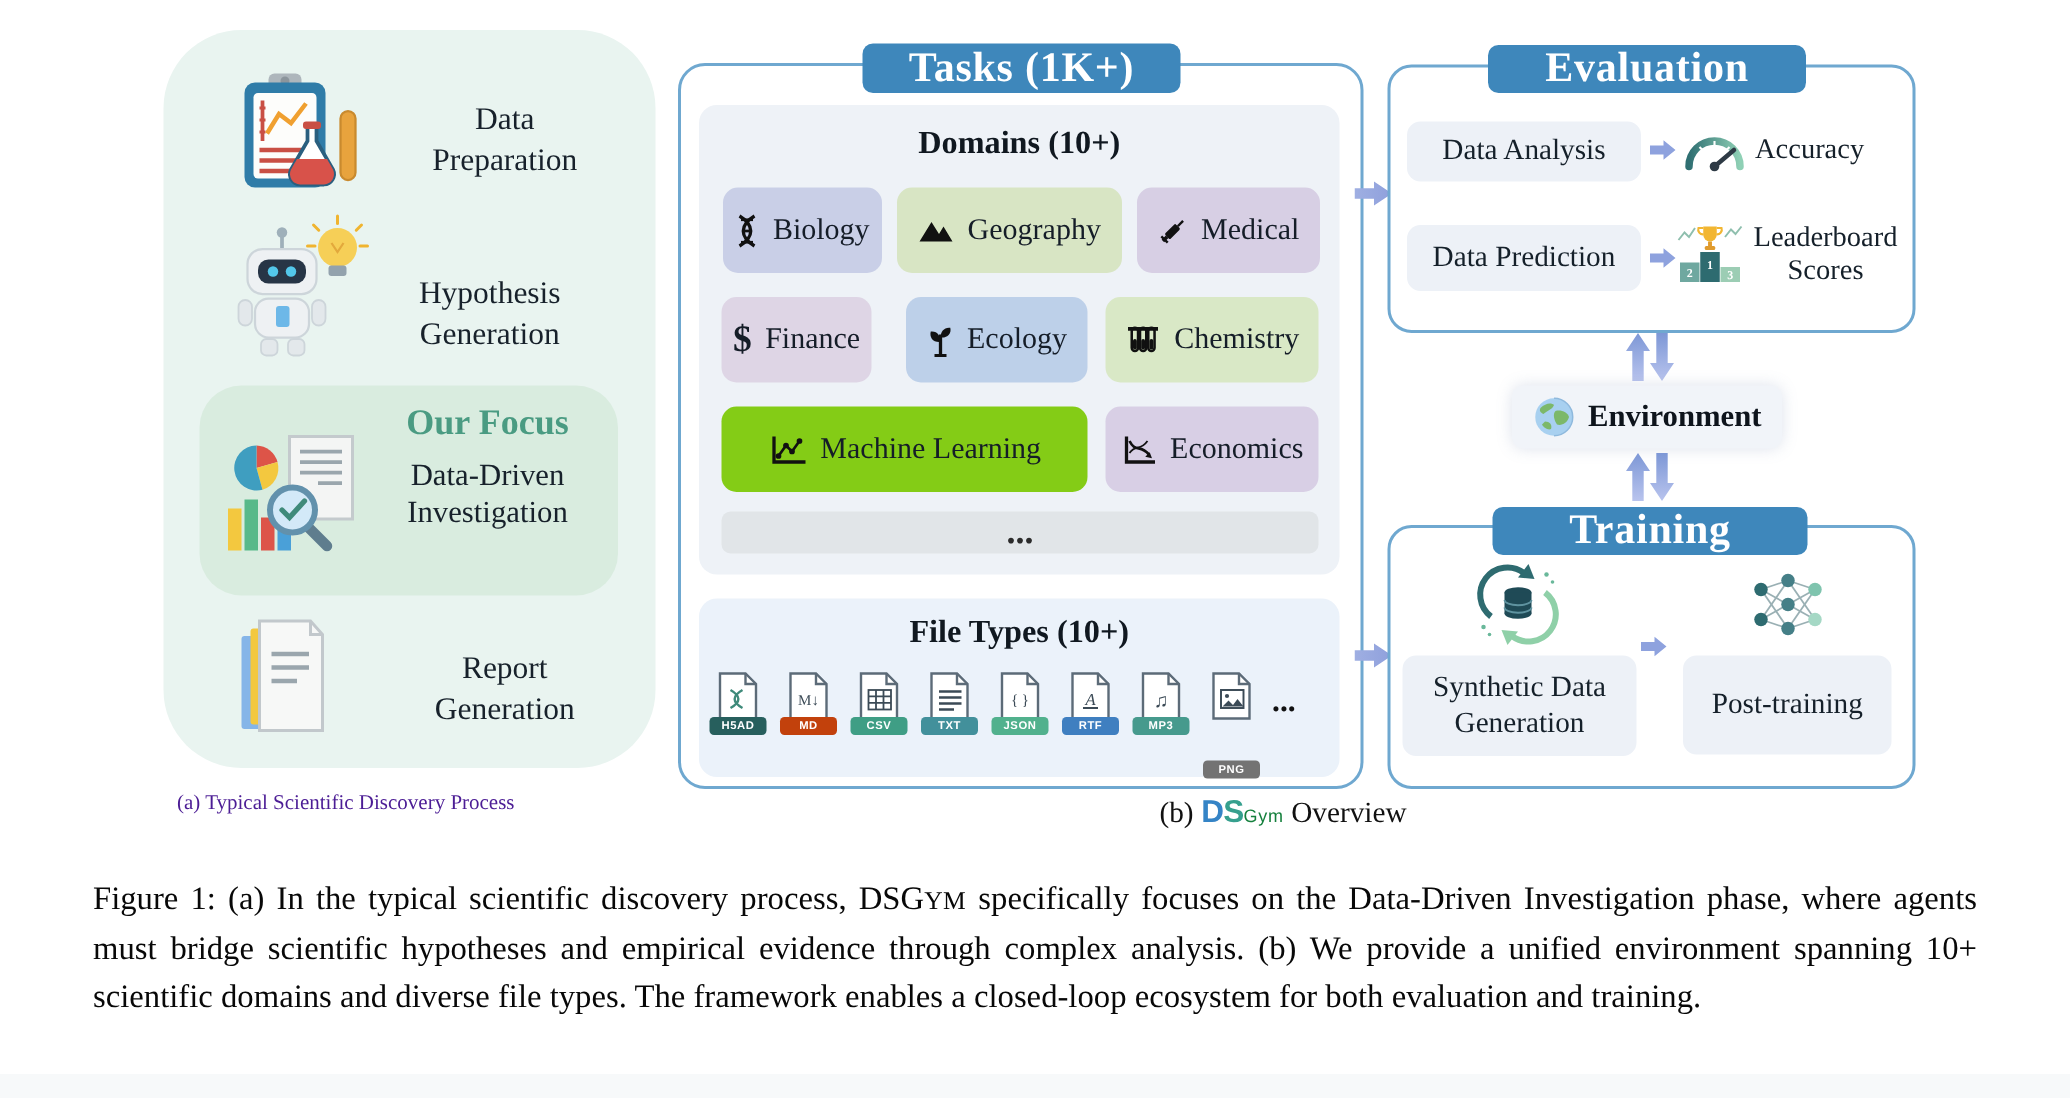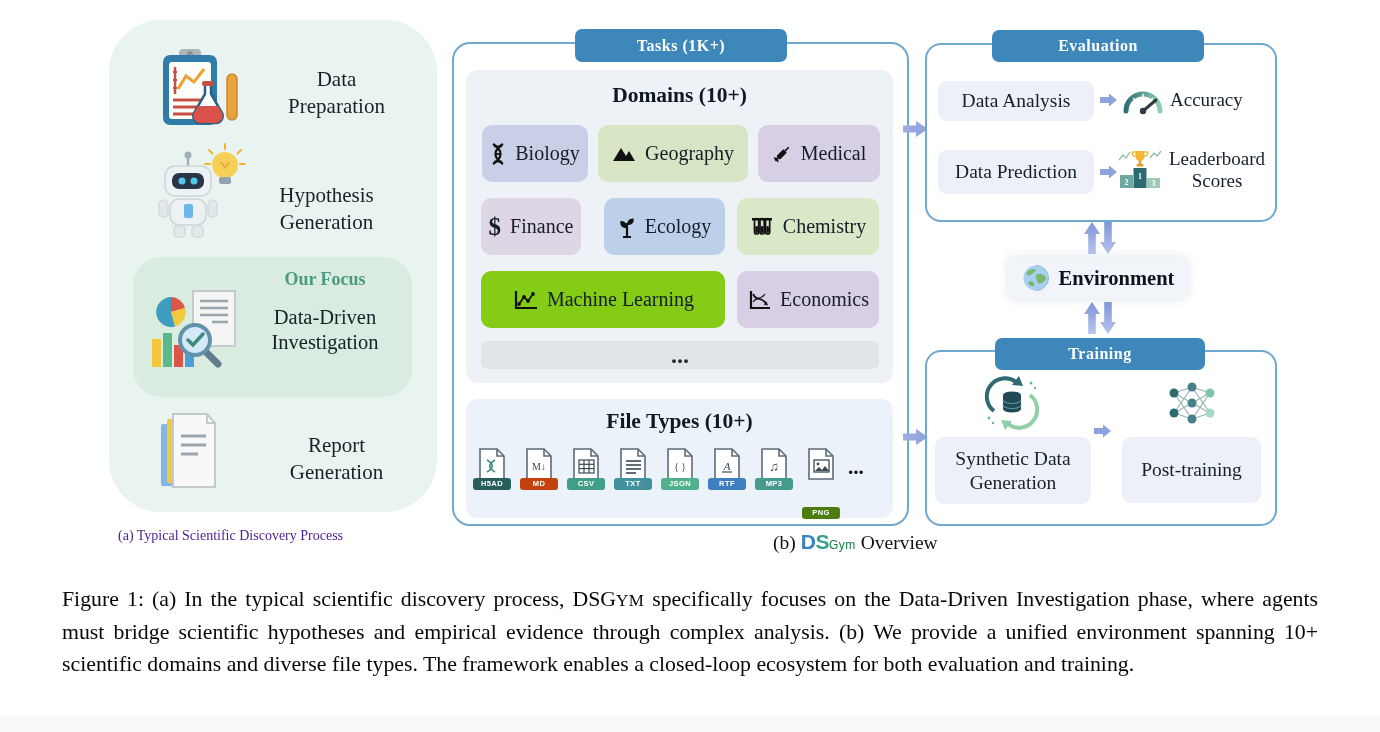--- a/index.html
+++ b/index.html
@@ -6,26 +6,26 @@
   #scene{position:relative;width:1380px;height:732px;background:#fff;overflow:hidden;
          font-family:"Liberation Serif","DejaVu Serif",serif;color:#111;}
   .abs{position:absolute;}
   .nowrap{white-space:nowrap;}
   .ctr{text-align:center;}
 
   
   .panel-a{left:109px;top:20px;width:328px;height:492px;border-radius:52px;}
   .pa-label{font-size:21px;line-height:27px;text-align:center;color:#17212b;}
   .focus-box{left:24px;top:237px;width:279px;height:140px;border-radius:28px;}
-  .focus-title{font-size:18px;font-weight:bold;text-align:center;}
+  .focus-title{font-size:24px;font-weight:bold;text-align:center;}
   .focus-label{font-size:20.5px;line-height:25px;text-align:center;color:#17212b;}
   .caption-small{font-size:14px;color:#4c1d95;}
 
   
-  .banner{color:#fff;font-size:16px;font-weight:600;text-align:center;border-radius:7px;
+  .banner{color:#fff;font-size:28px;font-weight:600;text-align:center;border-radius:7px;
           letter-spacing:.5px;}
   .outline-panel{background:#fff;border:2px solid #6fa8d0;border-radius:16px;}
   .tasks-panel{left:452px;top:42px;width:453px;height:480px;border-radius:18px;}
   .sub-panel{left:466px;border-radius:12px;}
   .sub-title{position:absolute;left:0;width:100%;text-align:center;font-size:21.5px;
              font-weight:bold;color:#101820;}
 
   
   .chip{position:absolute;height:57px;border-radius:10px;display:flex;align-items:center;
         justify-content:center;gap:9px;font-size:20px;color:#151d28;}
@@ -329,21 +329,21 @@
     </div>
 
     <div class="file-item" style="left:335px">
       <svg width="30" height="34" viewBox="0 0 30 34">
         <path d="M3,2 h17 l7,7 v23 h-24 z" fill="#fff" stroke="#5c6b78" stroke-width="1.6"></path>
         <path d="M20,2 v7 h7" fill="none" stroke="#5c6b78" stroke-width="1.6"></path>
         <rect x="8" y="13" width="15" height="12" fill="none" stroke="#3b4a56" stroke-width="1.3"></rect>
         <circle cx="12" cy="17" r="1.4" fill="#3b4a56"></circle>
         <path d="M9,24 l4,-4 l3,3 l3,-4 l4,5 z" fill="#3b4a56"></path>
       </svg>
-      <div class="file-badge" style="background-color: #4d7c0f; margin-top: 26px;">PNG</div>
+      <div class="file-badge" style="background-color: #737373; margin-top: 26px;">PNG</div>
     </div>
     <div class="file-more">...</div>
   </div>
 
   <svg class="abs" style="left:903px;top:120px" width="26" height="18" viewBox="0 0 26 18">
     <defs>
         <linearGradient id="hg" x1="0" y1="0" x2="1" y2="0">
       <stop offset="0" stop-color="#9fafe2"></stop>
           <stop offset="1" stop-color="#8fa0dc"></stop>
         </linearGradient>

